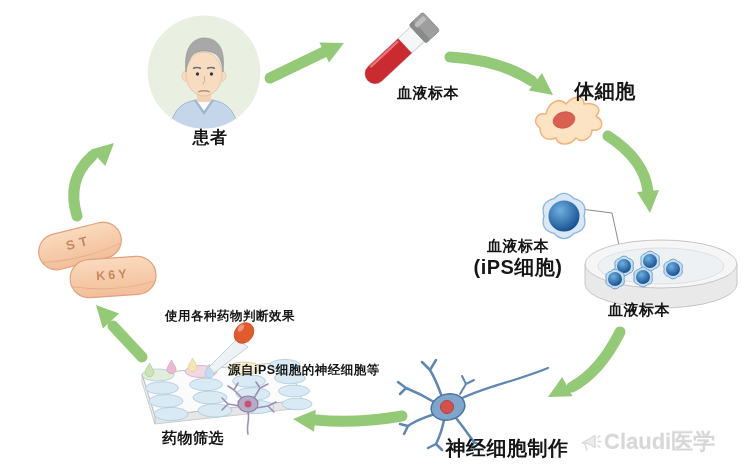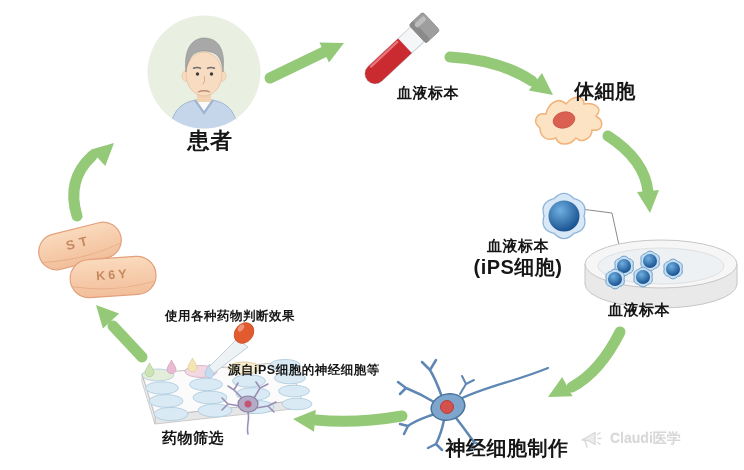--- a/index.html
+++ b/index.html
@@ -5,30 +5,30 @@
   html,body{margin:0;padding:0;background:#ffffff;}
   #canvas{
     position:relative;width:744px;height:470px;background:#ffffff;overflow:hidden;
     font-family:"Liberation Sans","DejaVu Sans",sans-serif;color:#151515;
   }
   .label{
     position:absolute;font-weight:600;color:#161616;white-space:nowrap;z-index:30;
     letter-spacing:0.5px;
   }
   .label.center{transform:translateX(-50%);}
-  .lab-17{font-size:22px;}
+  .lab-17{font-size:17px;}
   .lab-15{font-size:15px;}
   .lab-14{font-size:20px;}
   .lab-13{font-size:12.5px;}
   svg{display:block;}
   .node{position:absolute;z-index:20;}
   .overlay{position:absolute;left:0;top:0;z-index:10;}
   #watermark{
-    position:absolute;left:578px;top:427px;z-index:40;display:flex;align-items:center;gap:8px;
-    color:#d7d7d7;font-size:14px;font-weight:700;
+    position:absolute;left:578px;top:427px;z-index:40;display:flex;align-items:center;gap:2px;
+    color:#d7d7d7;font-size:22px;font-weight:700;
     text-shadow:0 1px 0 #ffffff,0 -1px 1px rgba(0,0,0,0.06);
   }
 </style>
 </head>
 <body>
 
 <div id="canvas">
 
   <svg class="overlay" width="744" height="470" viewBox="0 0 744 470">
     <g stroke="#94C977" fill="none" stroke-width="11" stroke-linecap="round">

